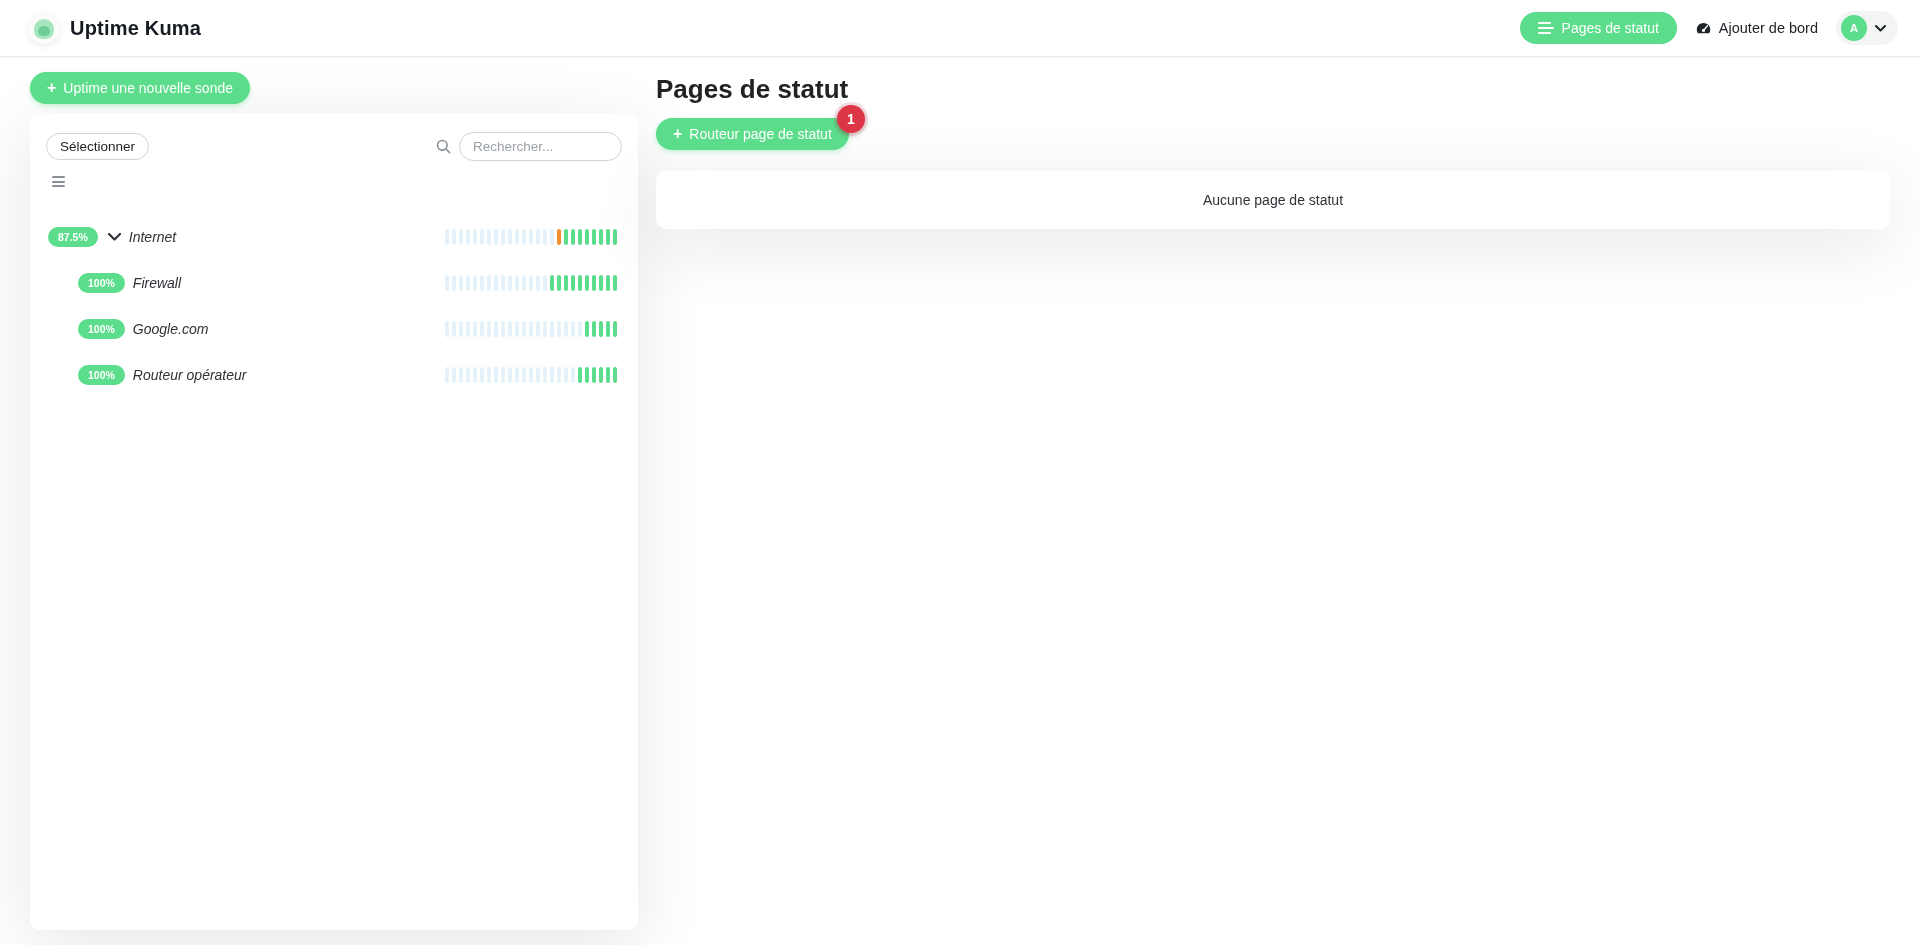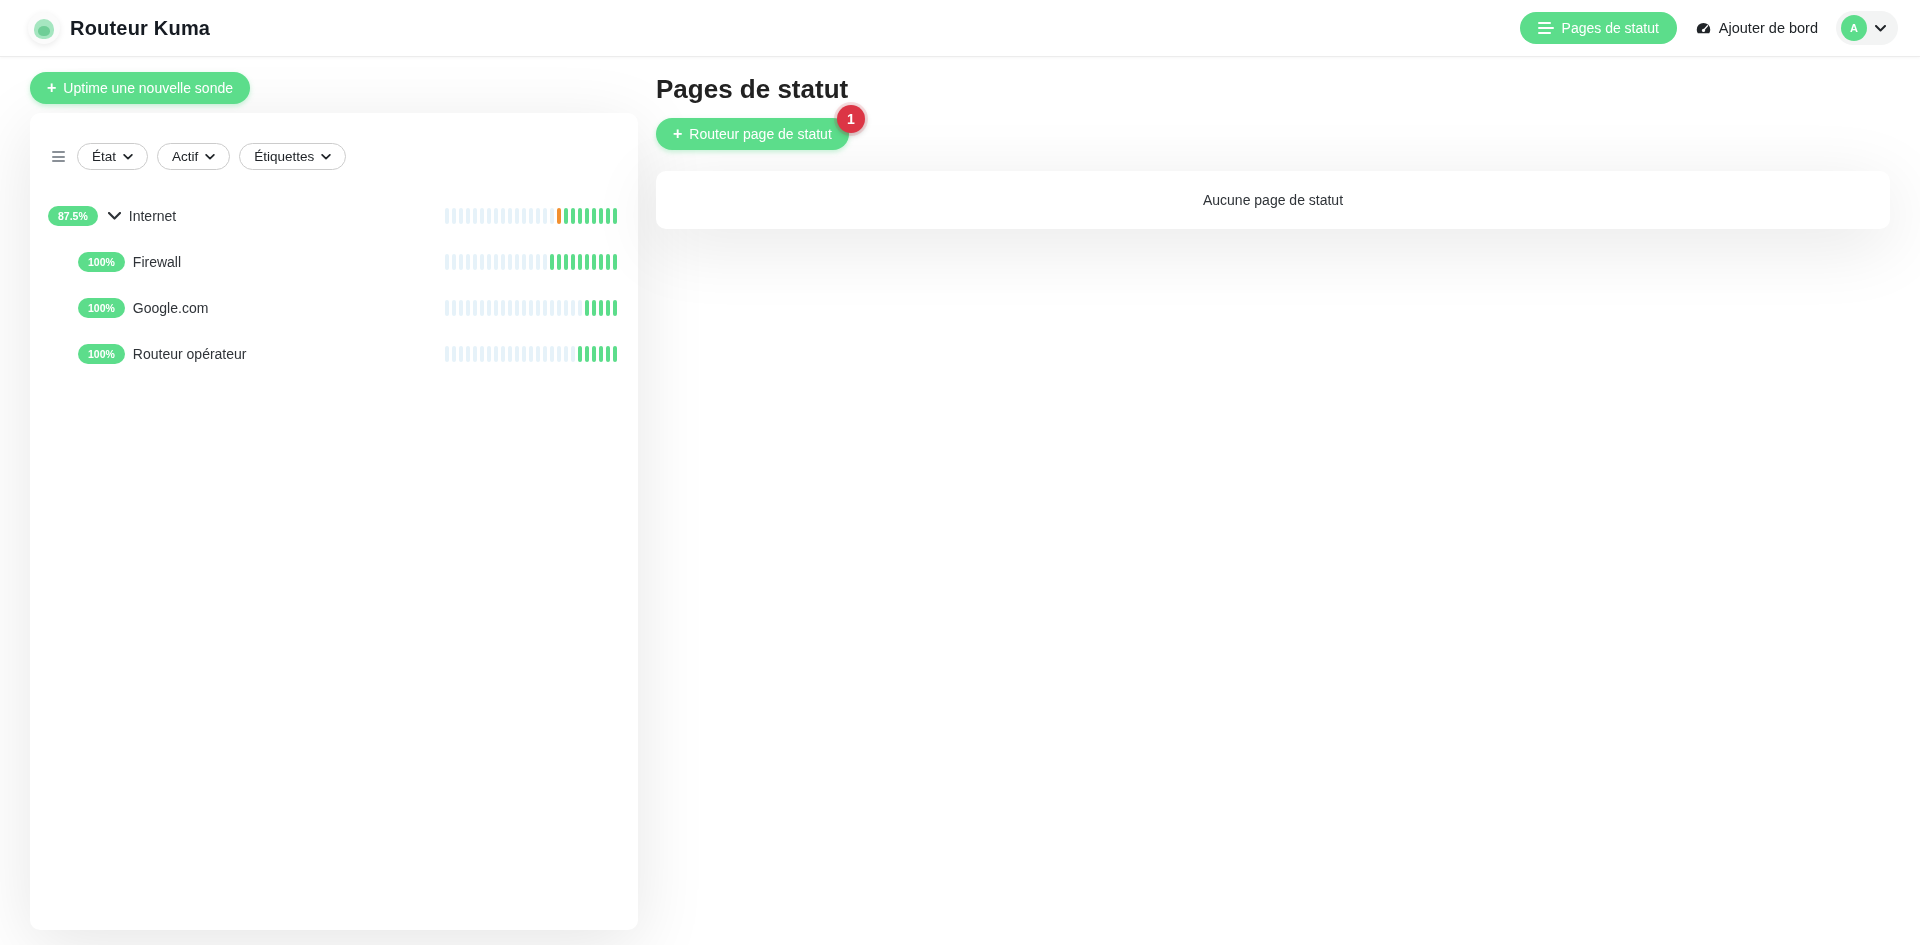--- a/index.html
+++ b/index.html
@@ -121,21 +121,21 @@
     padding: 0 6px 0 4px;
   }
   .monitor-row .indent { width: 30px; flex: none; }
   .uptime-badge {
     background: #5cdd8b; color: #fff;
     font-size: 10.5px; font-weight: 700;
     padding: 4px 10px; border-radius: 50rem;
     min-width: 46px; text-align: center;
   }
   .group-chevron { margin-left: 10px; display: inline-flex; cursor: pointer; }
-  .monitor-name { margin-left: 8px; font-size: 14px; color: #2f3338; white-space: nowrap; }
+  .monitor-name { margin-left: 8px; font-size: 14px; color: #2f3338; white-space: nowrap; font-style: italic; }
   .beats { margin-left: auto; display: flex; align-items: center; }
   .beat {
     width: 4px; height: 16px; border-radius: 2px;
     margin: 0 1.5px; flex: none;
   }
 
   
   .page-title { font-size: 26px; font-weight: 700; color: #222; margin-top: 2px; }
   .new-btn-wrap { position: relative; display: inline-block; margin-top: 13px; }
   .notif-badge {
@@ -160,21 +160,21 @@
 </style>
 </head>
 <body>
 
 <header class="navbar">
   <div class="brand">
     <span class="logo">
       <span class="dome1"></span>
         <span class="dome2"></span>
     </span>
-    <span class="brand-title">Routeur Kuma</span>
+    <span class="brand-title">Uptime Kuma</span>
   </div>
 
   <nav class="nav-right">
     <button class="nav-pill-active">
       <span class="stream-icon">
           <i></i>
           <i></i>
           <i></i>
         </span>
       <span>Pages de statut</span>
@@ -204,52 +204,38 @@
 
 <div class="content">
 
   <div class="left-col">
     <button class="btn-green">
       <span class="plus-glyph">+</span>
       <span>Uptime une nouvelle sonde</span>
     </button>
 
     <div class="monitor-card">
+      <div class="card-row1">
+        <button class="btn-outline">Sélectionner</button>
+        <div class="search-zone">
+          <span>
+            <svg width="15" height="15" viewBox="0 0 15 15">
+              <circle cx="6.3" cy="6.3" r="4.8" fill="none" stroke="#8a9097" stroke-width="1.6"></circle>
+              <line x1="10" y1="10" x2="13.6" y2="13.6" stroke="#8a9097" stroke-width="1.6" stroke-linecap="round"></line>
+            </svg>
+          </span>
+          <input class="search-input" value="" placeholder="Rechercher..." style="">
+        </div>
+      </div>
 
       <div class="card-row2">
         <span class="list-toggle">
             <i></i>
             <i></i>
             <i></i>
-          </span>
-        <span id="filter-pills" style="display:inline-flex;gap:9px;">
-            <button class="filter-pill">
-              <span>État</span>
-              <span class="chev">
-                <svg width="10" height="6" viewBox="0 0 11 7">
-                  <path d="M1 1 l4.5 4.5 L10 1" fill="none" stroke="#212529" stroke-width="2" stroke-linecap="round" stroke-linejoin="round"></path>
-                </svg>
-              </span>
-            </button>
-            <button class="filter-pill">
-              <span>Actif</span>
-              <span class="chev">
-                <svg width="10" height="6" viewBox="0 0 11 7">
-                  <path d="M1 1 l4.5 4.5 L10 1" fill="none" stroke="#212529" stroke-width="2" stroke-linecap="round" stroke-linejoin="round"></path>
-                </svg>
-              </span>
-            </button>
-            <button class="filter-pill">
-              <span>Étiquettes</span>
-              <span class="chev">
-                <svg width="10" height="6" viewBox="0 0 11 7">
-                  <path d="M1 1 l4.5 4.5 L10 1" fill="none" stroke="#212529" stroke-width="2" stroke-linecap="round" stroke-linejoin="round"></path>
-                </svg>
-              </span>
-            </button>
           </span>
       </div>
 
       <div class="monitor-list" id="monitor-list">
           <div class="monitor-row">
             <span class="uptime-badge" style="background: rgb(92, 221, 139);">87.5%</span>
             <span class="group-chevron">
               <svg width="13" height="8" viewBox="0 0 13 8">
                 <path d="M1 1 l5.5 5.5 L12 1" fill="none" stroke="#2f3338" stroke-width="2.2" stroke-linecap="round" stroke-linejoin="round"></path>
               </svg>

